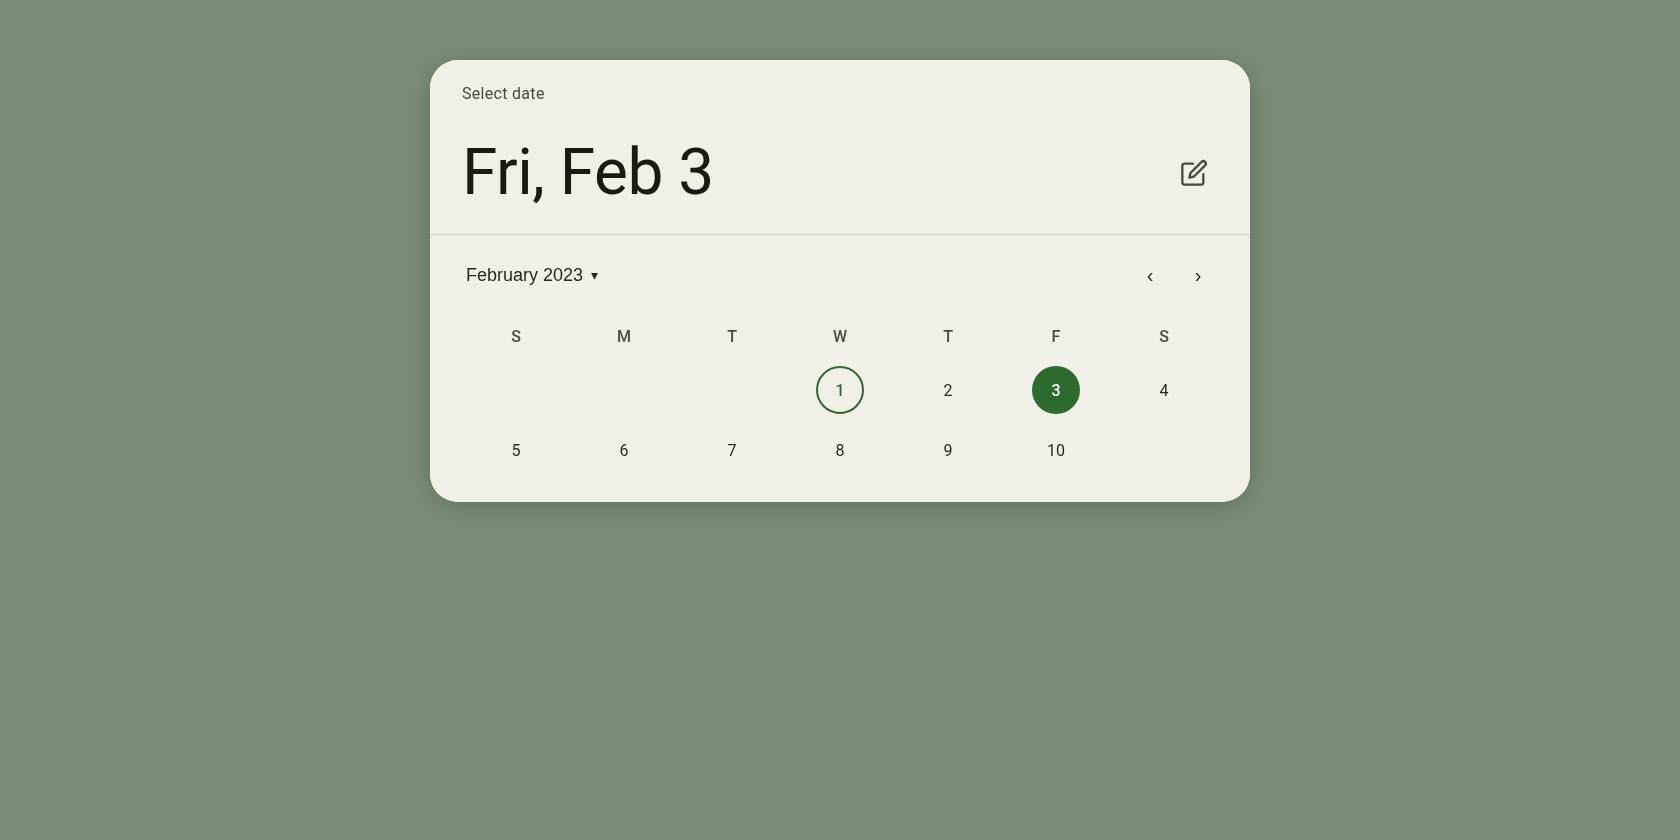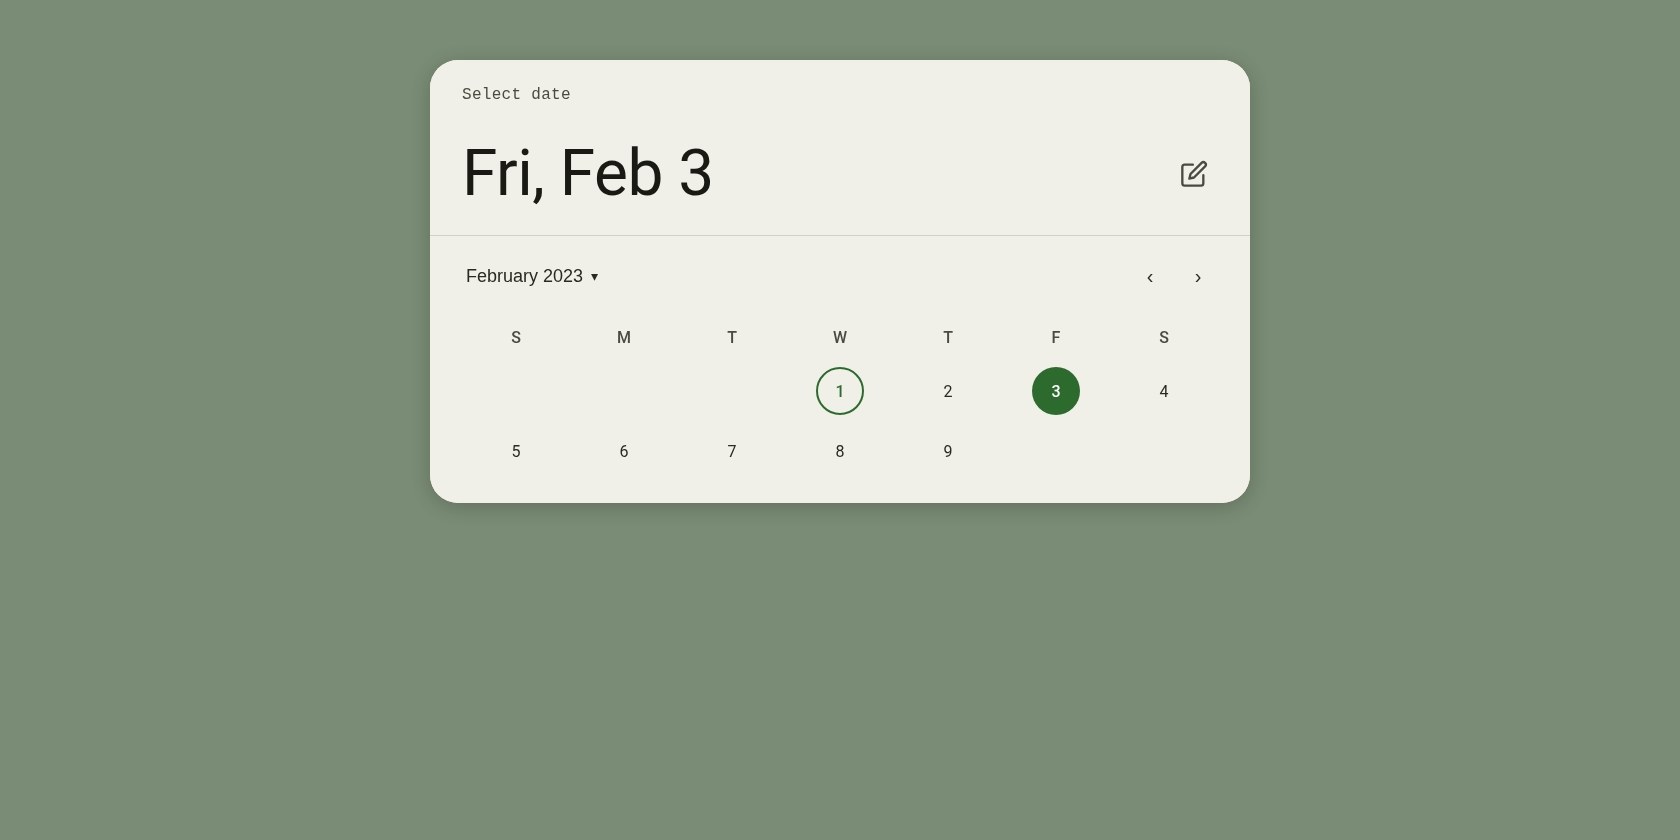--- a/index.html
+++ b/index.html
@@ -41,21 +41,20 @@
     .dialog-header {
       padding: 24px 32px 16px 32px;
       background-color: #f0f0e8;
     }
 
     .select-date-label {
       font-size: 16px;
       color: #4a4a40;
       font-weight: 400;
       letter-spacing: 0.3px;
-      font-family: Liberation Mono, monospace;
     }
 
     .selected-date-row {
       display: flex;
       align-items: center;
       justify-content: space-between;
       padding: 16px 32px 24px 32px;
       background-color: #f0f0e8;
       border-bottom: 1px solid #d0d0c4;
     }
@@ -280,19 +279,22 @@
             </div>
             <div class="calendar-day">
               <div class="day-inner">7</div>
             </div>
             <div class="calendar-day">
               <div class="day-inner">8</div>
             </div>
             <div class="calendar-day">
               <div class="day-inner">9</div>
             </div>
+            <div class="calendar-day">
+              <div class="day-inner">10</div>
+            </div>
           </div>
         </div>
       </div>
 
     </div>
   </div>
 </div>
 
 </body></html>

